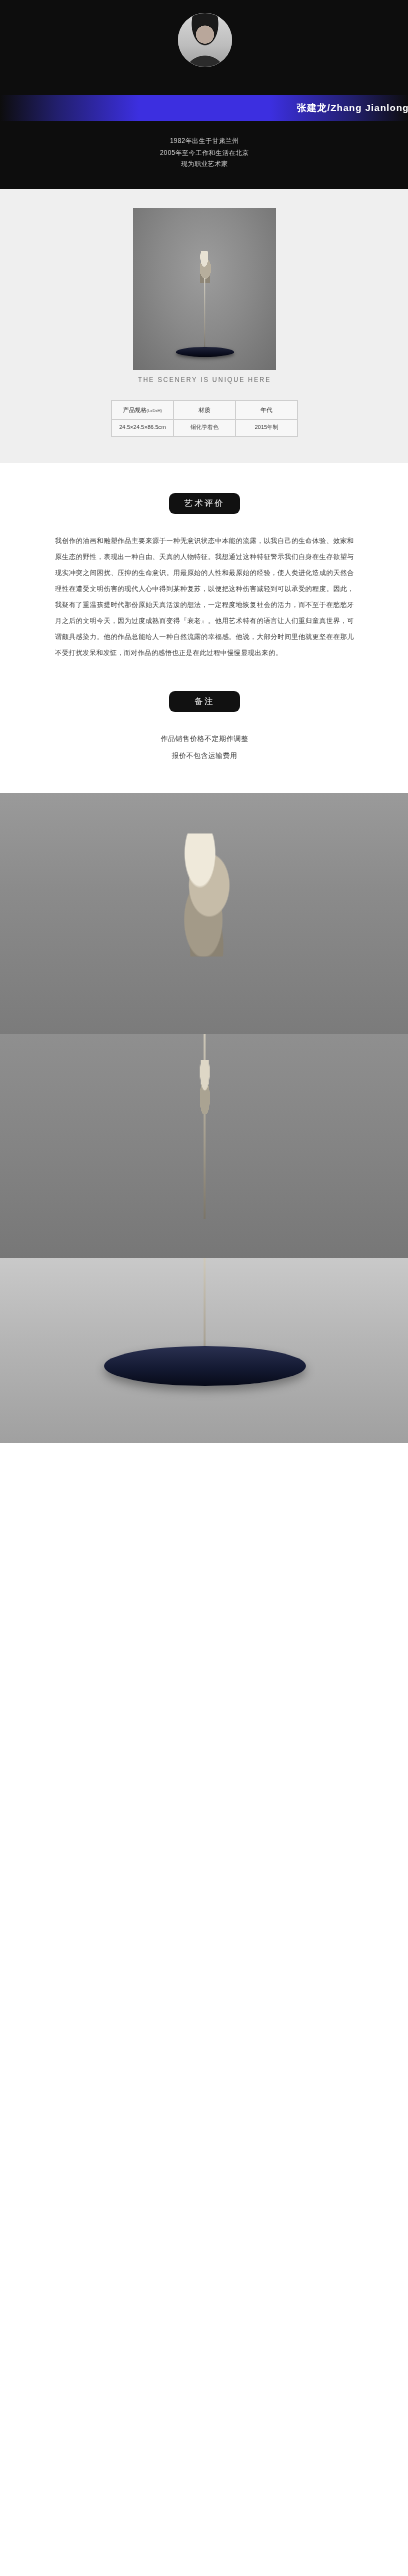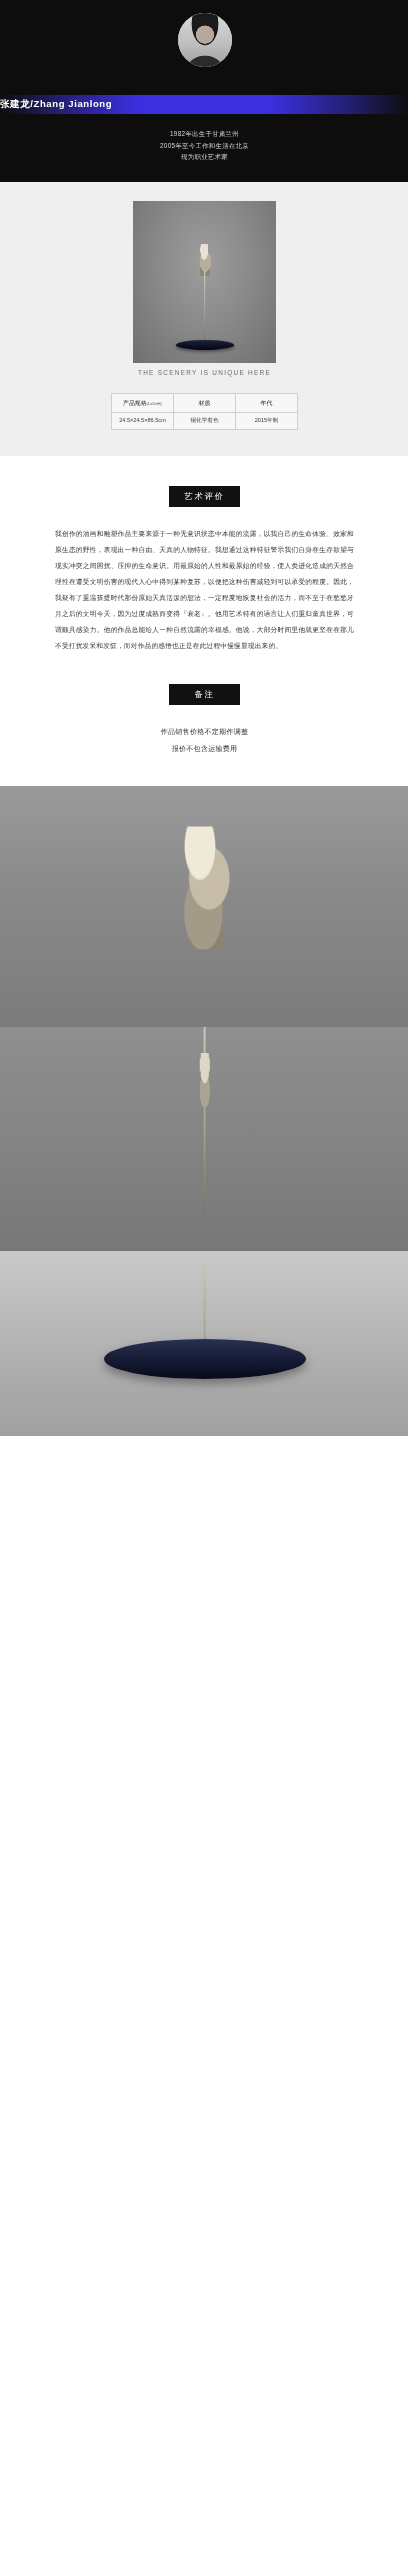--- a/index.html
+++ b/index.html
@@ -34,25 +34,25 @@
     position: absolute;
     left: 0; top: 0; right: 0; bottom: 0;
     background:
       radial-gradient(circle at 50% 118%, #2b2b2b 0 30%, rgba(43,43,43,0) 31%),
       radial-gradient(circle at 50% 40%, #b9a79b 0 21%, rgba(185,167,155,0) 22%),
       radial-gradient(ellipse at 50% 20%, #1a1a1a 0 34%, rgba(26,26,26,0) 36%),
       linear-gradient(180deg, #d8d8d8 0%, #bdbdbd 60%, #9e9e9e 100%);
   }
   .name-band {
     width: 100%;
-    height: 19px;
+    height: 26px;
     background: linear-gradient(90deg, #0d0d0d 0%, #221f6e 14%, #3c2fe0 34%, #3c2fe0 66%, #221f6e 86%, #0d0d0d 100%);
     display: flex;
     align-items: center;
-    justify-content: flex-start;
+    justify-content: flex-end;
     margin-bottom: 13.4px;
     margin-top: 28px;
   }
   .name-band .name {
     color: #ffffff;
     font-size: 9.5px;
     font-weight: bold;
     letter-spacing: 0.6px;
   }
   .bio {
@@ -154,20 +154,21 @@
   
   .section-heading {
     width: 71px;
     margin: 30px auto 0 auto;
     background: #111111;
     color: #ffffff;
     text-align: center;
     font-size: 8.4px;
     letter-spacing: 1.7px;
     padding: 5px 0;
+    border-radius: 6px;
   }
 
   .body-text {
     width: 299px;
     margin: 19px auto 0 auto;
     font-size: 6.7px;
     line-height: 16px;
     color: #333333;
     text-align: justify;
     letter-spacing: 0.2px;

